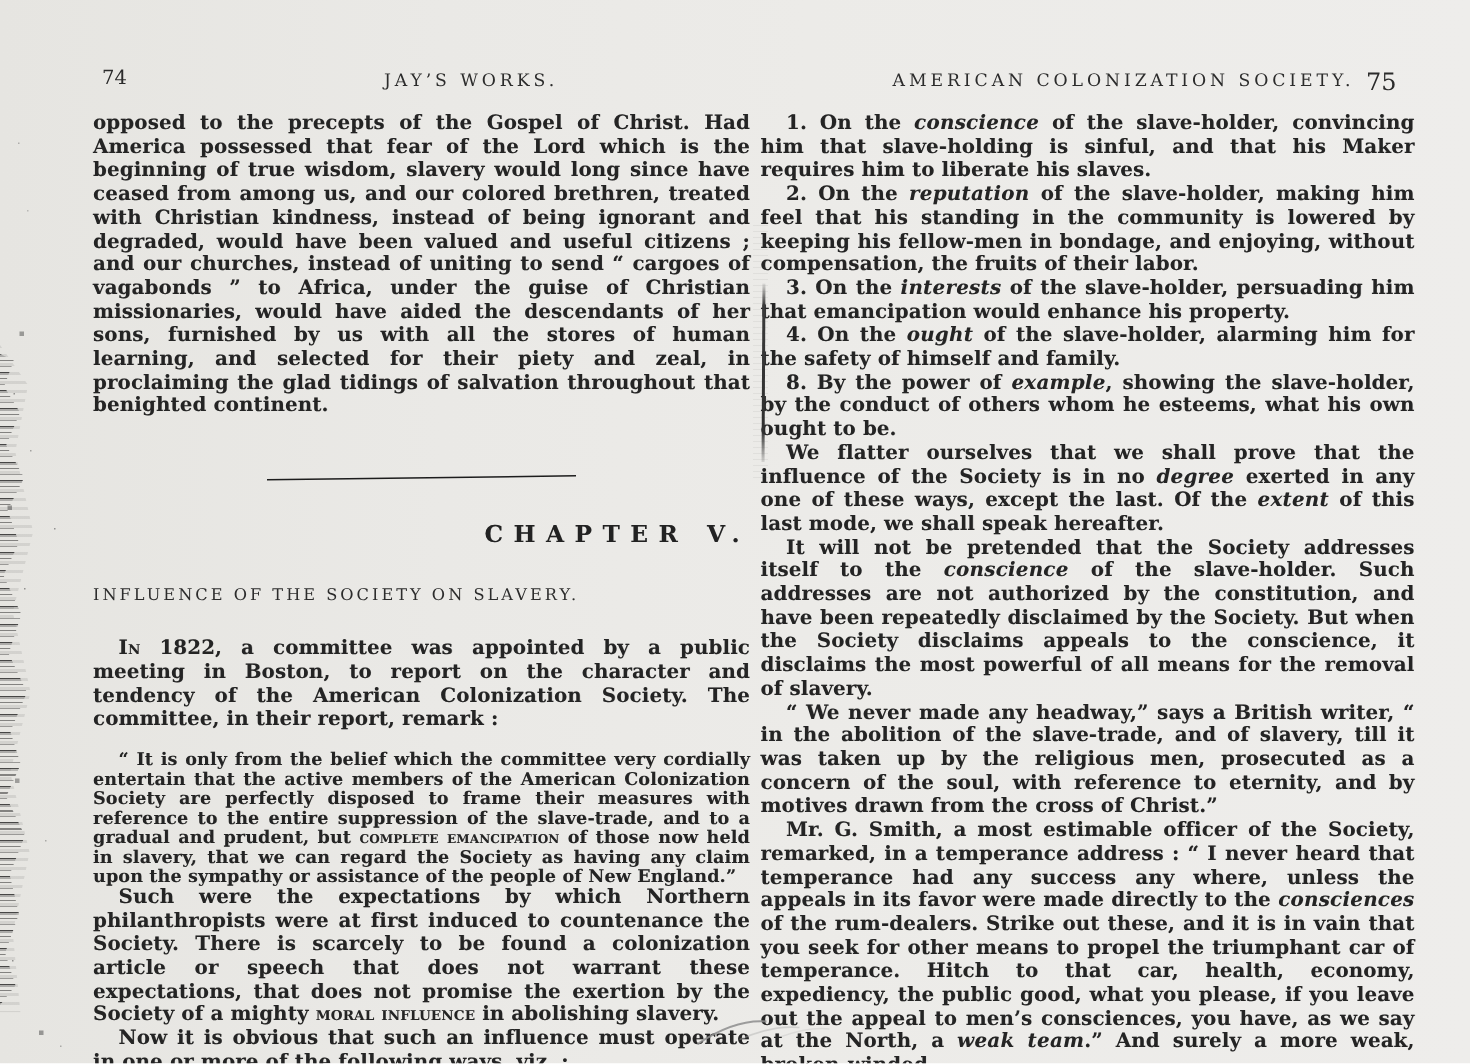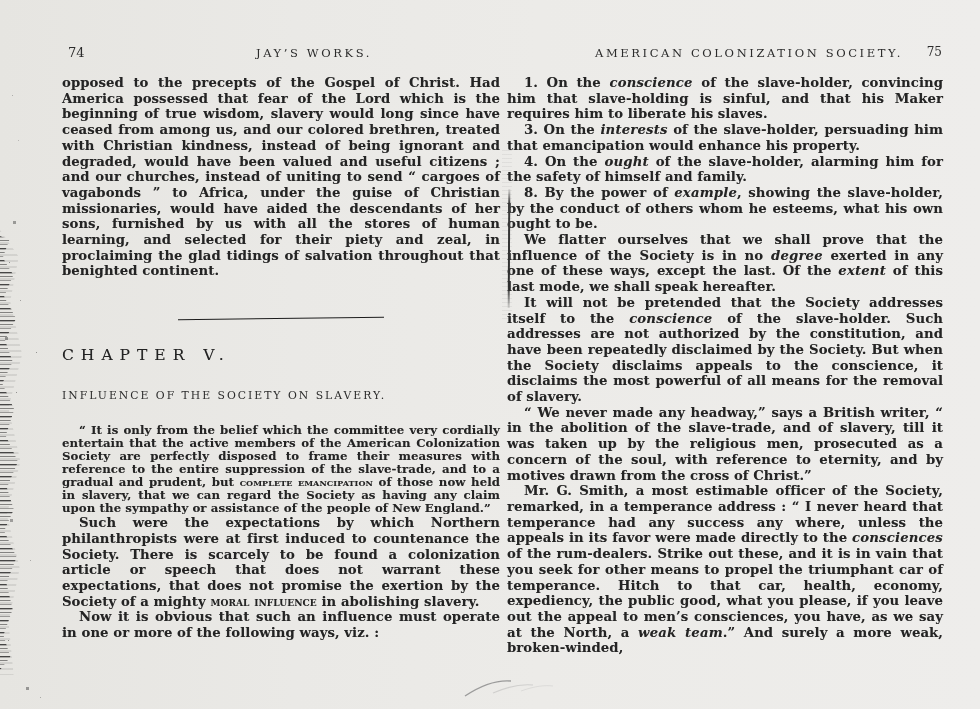--- a/index.html
+++ b/index.html
@@ -19,21 +19,21 @@
   .header-row{position:relative;height:16px;margin-bottom:13px;}
   .running-header{
     text-align:center;
     font-size:11.5px;letter-spacing:2.6px;
     color:#2c2c2c;white-space:nowrap;
   }
   .page-left .running-header{transform:translateX(11px);padding-left:44px;}
   .page-right .running-header{transform:translateX(24px);}
   .page-number{position:absolute;top:-1px;font-size:13px;color:#2b2b2b;}
   .page-number.left{left:6px;}
-  .page-number.right{right:1px;font-size:12px;}
+  .page-number.right{right:12px;font-size:16px;}
 
   .para{
     margin:0;
     font-size:13.2px;line-height:15.7px;
     text-align:justify;
     text-shadow:0.2px 0.2px 0 rgba(30,30,30,0.28);
     letter-spacing:0.1px;
     font-weight:bold;
   }
   .para.indent{text-indent:17px;}
@@ -44,22 +44,22 @@
   .sc{font-variant:small-caps;}
   .para i{letter-spacing:0.2px;}
 
   
   .separator-rule{
     width:206px;margin:39px auto 0 auto;
     border:0;border-top:1.6px solid #1d1d1d;
     transform:rotate(-0.7deg);
   }
   .chapter-title{
-    margin:27px 0 0 0;text-align:left;
-    font-size:15.5px;font-weight:normal;
+    margin:27px 0 0 0;text-align:right;
+    font-size:15.5px;font-weight:bold;
     letter-spacing:7px;color:#222;
     text-shadow:0.2px 0.2px 0 rgba(30,30,30,0.3);
   }
   .chapter-subtitle{
     margin:25px 0 0 0;text-align:left;
     font-size:10.8px;font-weight:normal;
     letter-spacing:2px;color:#2c2c2c;
   }
   .page-left .body-after-heading{margin-top:22px;}
 
@@ -128,34 +128,36 @@
         <p class="para"><span>opposed to the precepts of the Gospel of Christ.  Had America possessed that fear of the Lord which is the beginning of true wisdom, slavery would long since have ceased from among us, and our colored brethren, treated with Christian kindness, instead of being ignorant and degraded, would have been valued and useful citizens ; and our churches, instead of uniting to send “ cargoes of vagabonds ” to Africa, under the guise of Christian missionaries, would have aided the descendants of her sons, furnished by us with all the stores of human learning, and selected for their piety and zeal, in proclaiming the glad tidings of salvation throughout that benighted continent.</span></p>
       </div>
 
     <hr class="separator-rule">
 
     <h2 class="chapter-title">CHAPTER V.</h2>
 
     <h3 class="chapter-subtitle">INFLUENCE OF THE SOCIETY ON SLAVERY.</h3>
 
     <div class="body-after-heading">
+        <p class="para indent"><span class="sc">In</span><span> 1822, a committee was appointed by a public meeting in Boston, to report on the character and tendency of the American Colonization Society.  The committee, in their report, remark :</span></p>
         <p class="para indent quote"><span>“ It is only from the belief which the committee very cordially entertain that the active members of the American Colonization Society are perfectly disposed to frame their measures with reference to the entire suppression of the slave-trade, and to a gradual and prudent, but </span><span class="sc">complete emancipation</span><span> of those now held in slavery, that we can regard the Society as having any claim upon the sympathy or assistance of the people of New England.”</span></p>
         <p class="para indent"><span>Such were the expectations by which Northern philanthropists were at first induced to countenance the Society.  There is scarcely to be found a colonization article or speech that does not warrant these expectations, that does not promise the exertion by the Society of a mighty </span><span class="sc">moral influence</span><span> in abolishing slavery.</span></p>
         <p class="para indent"><span>Now it is obvious that such an influence must operate in one or more of the following ways, viz. :</span></p>
       </div>
   </div>
 
   <div class="page page-right">
     <div class="header-row">
       <div class="running-header">AMERICAN COLONIZATION SOCIETY.</div>
       <span class="page-number right">75</span>
     </div>
 
     <div>
         <p class="para indent"><span>1. On the </span><i>conscience</i><span> of the slave-holder, convincing him that slave-holding is sinful, and that his Maker requires him to liberate his slaves.</span></p>
+        <p class="para indent"><span>2. On the </span><i>reputation</i><span> of the slave-holder, making him feel that his standing in the community is lowered by keeping his fellow-men in bondage, and enjoying, without compensation, the fruits of their labor.</span></p>
         <p class="para indent"><span>3. On the </span><i>interests</i><span> of the slave-holder, persuading him that emancipation would enhance his property.</span></p>
         <p class="para indent"><span>4. On the </span><i>ought</i><span> of the slave-holder, alarming him for the safety of himself and family.</span></p>
         <p class="para indent"><span>8. By the power of </span><i>example</i><span>, showing the slave-holder, by the conduct of others whom he esteems, what his own ought to be.</span></p>
         <p class="para indent"><span>We flatter ourselves that we shall prove that the influence of the Society is in no </span><i>degree</i><span> exerted in any one of these ways, except the last.  Of the </span><i>extent</i><span> of this last mode, we shall speak hereafter.</span></p>
         <p class="para indent"><span>It will not be pretended that the Society addresses itself to the </span><i>conscience</i><span> of the slave-holder.  Such addresses are not authorized by the constitution, and have been repeatedly disclaimed by the Society.  But when the Society disclaims appeals to the conscience, it disclaims the most powerful of all means for the removal of slavery.</span></p>
         <p class="para indent"><span>“ We never made any headway,” says a British writer, “ in the abolition of the slave-trade, and of slavery, till it was taken up by the religious men, prosecuted as a concern of the soul, with reference to eternity, and by motives drawn from the cross of Christ.”</span></p>
         <p class="para indent"><span>Mr. G. Smith, a most estimable officer of the Society, remarked, in a temperance address : “ I never heard that temperance had any success any where, unless the appeals in its favor were made directly to the </span><i>consciences</i><span> of the rum-dealers.  Strike out these, and it is in vain that you seek for other means to propel the triumphant car of temperance.  Hitch to that car, health, economy, expediency, the public good, what you please, if you leave out the appeal to men’s consciences, you have, as we say at the North, a </span><i>weak team</i><span>.”  And surely a more weak, broken-winded,</span></p>
       </div>
   </div>
 

